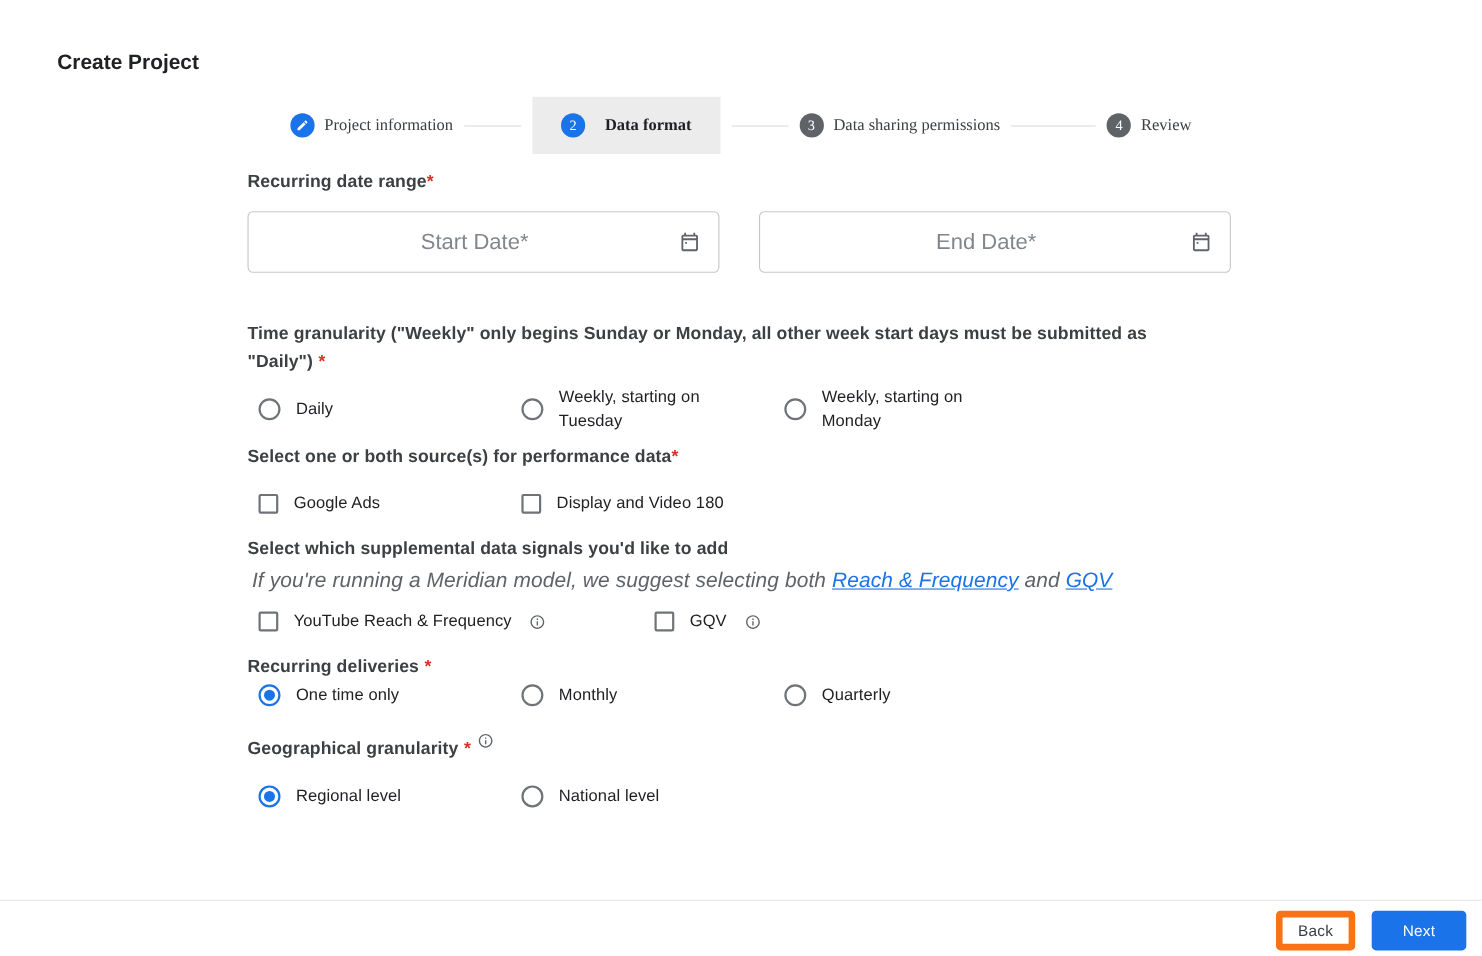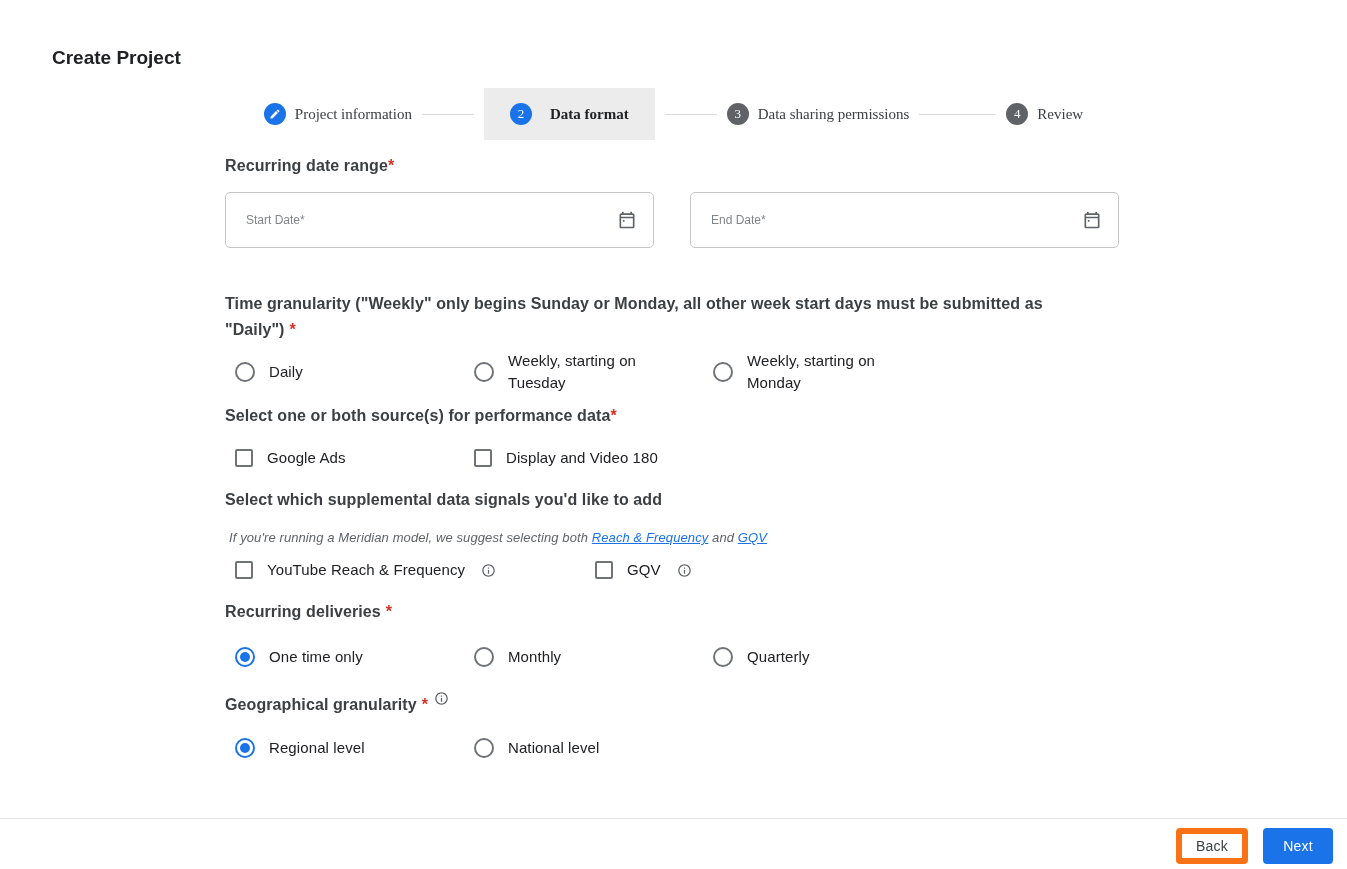--- a/index.html
+++ b/index.html
@@ -25,64 +25,64 @@
   
   .form { position:absolute; left:225px; top:156px; width:895px; }
   .section-label { font-size:16px; font-weight:600; color:#3c4043; line-height:20px; letter-spacing:.1px; }
   .req { color:#d93025; font-weight:600; }
   .req.spaced { margin-left:5px; }
   .wrap-label { line-height:26px; width:890px; }
 
   .date-row { display:flex; gap:36px; margin-top:16px; }
   .date-field { width:429px; height:56px; border:1px solid #c4c7c5; border-radius:5px;
                 display:flex; align-items:center; padding:0 16px 0 20px; background:#fff; }
-  .date-field input { flex:1; border:none; outline:none; font-size:12px; color:#202124; background:transparent;
-                      font-family:"Liberation Sans","DejaVu Sans",sans-serif; }
+  .date-field input { flex:1; border:none; outline:none; font-size:20px; color:#202124; background:transparent;
+                      font-family:"Liberation Sans","DejaVu Sans",sans-serif;text-align:center; }
   .date-field input::placeholder { color:#80868b; opacity:1; }
   .cal-icon { width:20px; height:20px; flex:0 0 auto; cursor:pointer; }
 
   .opt-row { display:flex; align-items:center; }
   .opt { display:flex; align-items:center; gap:14px; padding-left:10px; cursor:pointer; }
   .opt.col { width:239px; flex:0 0 auto; }
   .opt-label { font-size:15px; color:#202124; line-height:22px; letter-spacing:.1px; }
 
   .radio { width:20px; height:20px; border:2px solid #6f7377; border-radius:50%; flex:0 0 auto;
            position:relative; background:#fff; }
   .radio.selected { border-color:#1a73e8; }
   .radio.selected::after { content:""; position:absolute; left:50%; top:50%; width:10px; height:10px;
            margin:-5px 0 0 -5px; border-radius:50%; background:#1a73e8; }
   .checkbox { width:18px; height:18px; border:2px solid #6f7377; border-radius:2px; flex:0 0 auto; background:#fff; }
 
   .row-granularity { margin-top:7px; height:44px; }
   .row-granularity .opt-label.narrow { max-width:152px; }
   .row-perf { margin-top:21px; height:22px; }
   .row-suppl { margin-top:14px; height:22px; }
-  .row-recurring { margin-top:24px; height:22px; }
+  .row-recurring { margin-top:4px; height:22px; }
   .row-geo { margin-top:22px; height:22px; }
   .mt-section { margin-top:43px; }
   .mt-label { margin-top:12px; }
   .mt-label2 { margin-top:21px; }
   .mt-label3 { margin-top:23px; }
 
-  .note { margin-top:20px; padding-left:4px; font-style:italic; font-size:13px; color:#5f6368; letter-spacing:.1px; }
+  .note { margin-top:8px; padding-left:4px; font-style:italic; font-size:19px; color:#5f6368; letter-spacing:.1px; }
   .note a { color:#1a73e8; cursor:pointer; text-decoration:underline; }
 
   .info-icon { width:15px; height:15px; flex:0 0 auto; cursor:pointer; margin-left:2px; }
   .label-info { width:15px; height:15px; display:inline-block; vertical-align:4px; margin-left:6px; cursor:pointer; }
 
   .opt-youtube { width:360px; flex:0 0 auto; }
 
   
   .footer { position:absolute; left:0; right:0; top:818px; height:51px; border-top:1px solid #e6e6e6;
             background:#fff; display:flex; justify-content:flex-end; align-items:flex-start;
             gap:15px; padding:9px 14px 0 0; }
   .btn { height:36px; border-radius:4px; font-size:14px; letter-spacing:.2px;
          font-family:"Liberation Sans","DejaVu Sans",sans-serif; cursor:pointer; }
   .btn-back { width:72px; background:#fff; border:6px solid #f97316; color:#3c4043; }
-  .btn-next { width:70px; background:#1a73e8; border:none; color:#fff; }
+  .btn-next { width:86px; background:#1a73e8; border:none; color:#fff; }
 </style>
 </head>
 <body>
 
 <div class="page-title">Create Project</div>
 
 <div class="stepper">
   <div class="step">
     <span class="step-circle blue">
       <svg width="12" height="12" viewBox="0 0 24 24">

